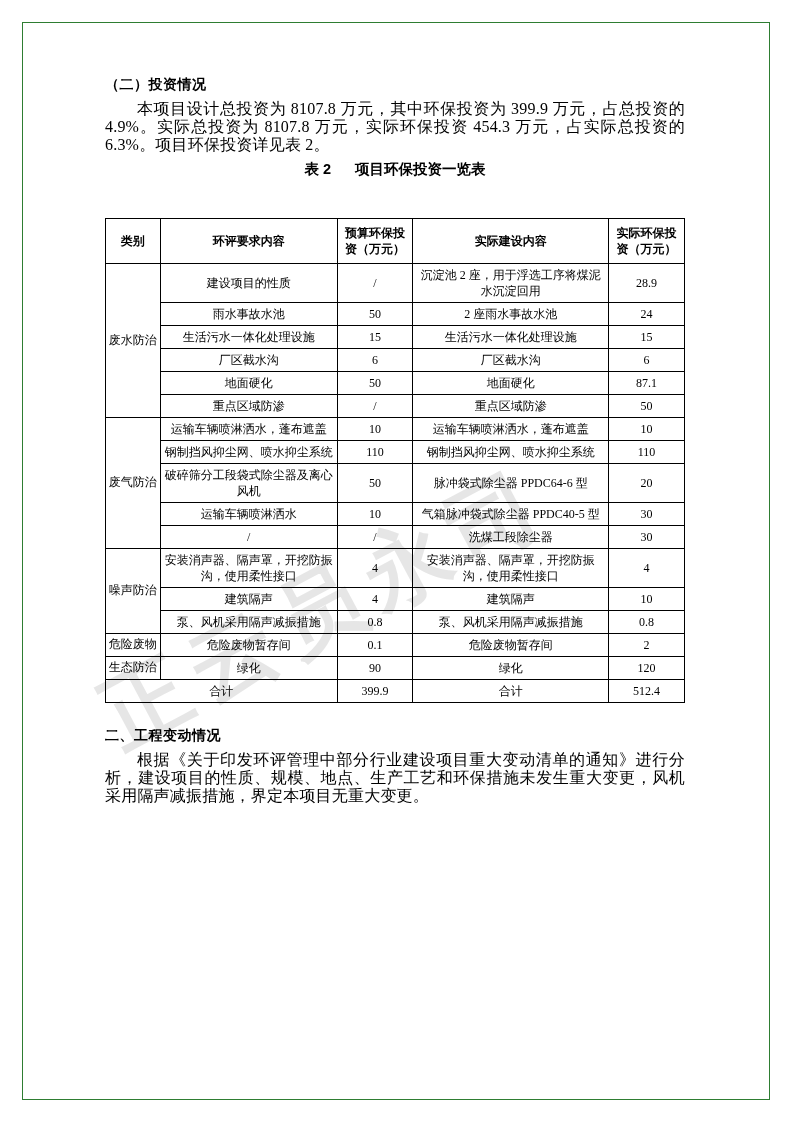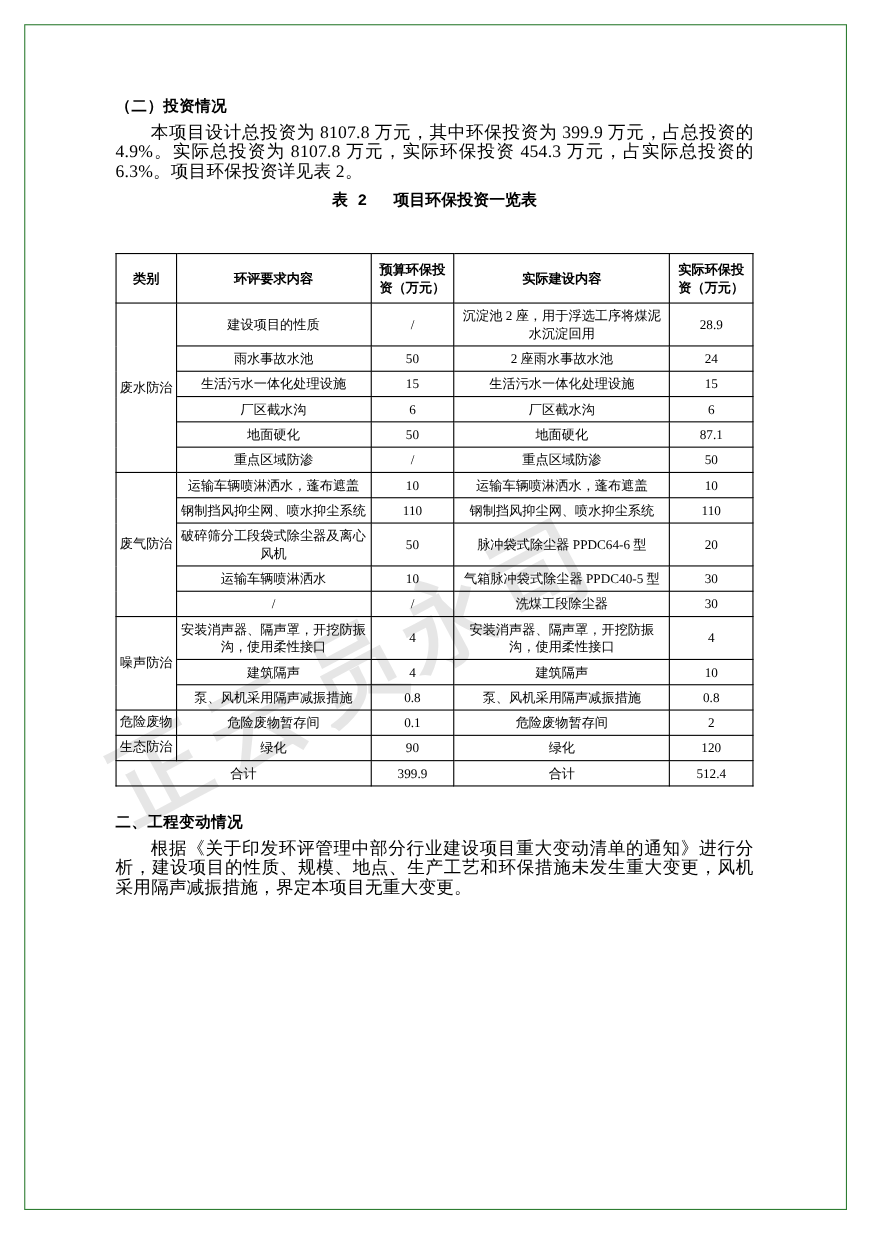--- a/index.html
+++ b/index.html
@@ -27,21 +27,21 @@
     left: 22px; top: 22px;
     width: 748px;
     height: 1078px;
     border: 1px solid #2e7d32;
     box-sizing: border-box;
     pointer-events: none;
   }
   .content {
     position: absolute;
     left: 105px;
-    top: 88px;
+    top: 76px;
     width: 580px;
   }
   h2.section-heading {
     font-size: 14px;
     font-weight: bold;
     margin: 0 0 6px 0;
     font-family: "Liberation Sans", "DejaVu Sans", sans-serif;
     letter-spacing: 0.5px;
   }
   p.para {
@@ -50,21 +50,21 @@
     margin: 0;
     text-align: justify;
     text-indent: 2em;
     letter-spacing: 0.2px;
   }
   .table-title {
     text-align: center;
     font-size: 14.5px;
     font-weight: bold;
     margin: 6px 0 2px 0;
-    font-family: Liberation Mono, monospace;
+    font-family: Liberation Sans, sans-serif;
   }
   .table-title .tnum { margin-right: 24px; }
   table.invest {
     border-collapse: collapse;
     width: 580px;
     table-layout: fixed;
     font-size: 12px;
     line-height: 16px;
     margin-top: 39px;
   }

